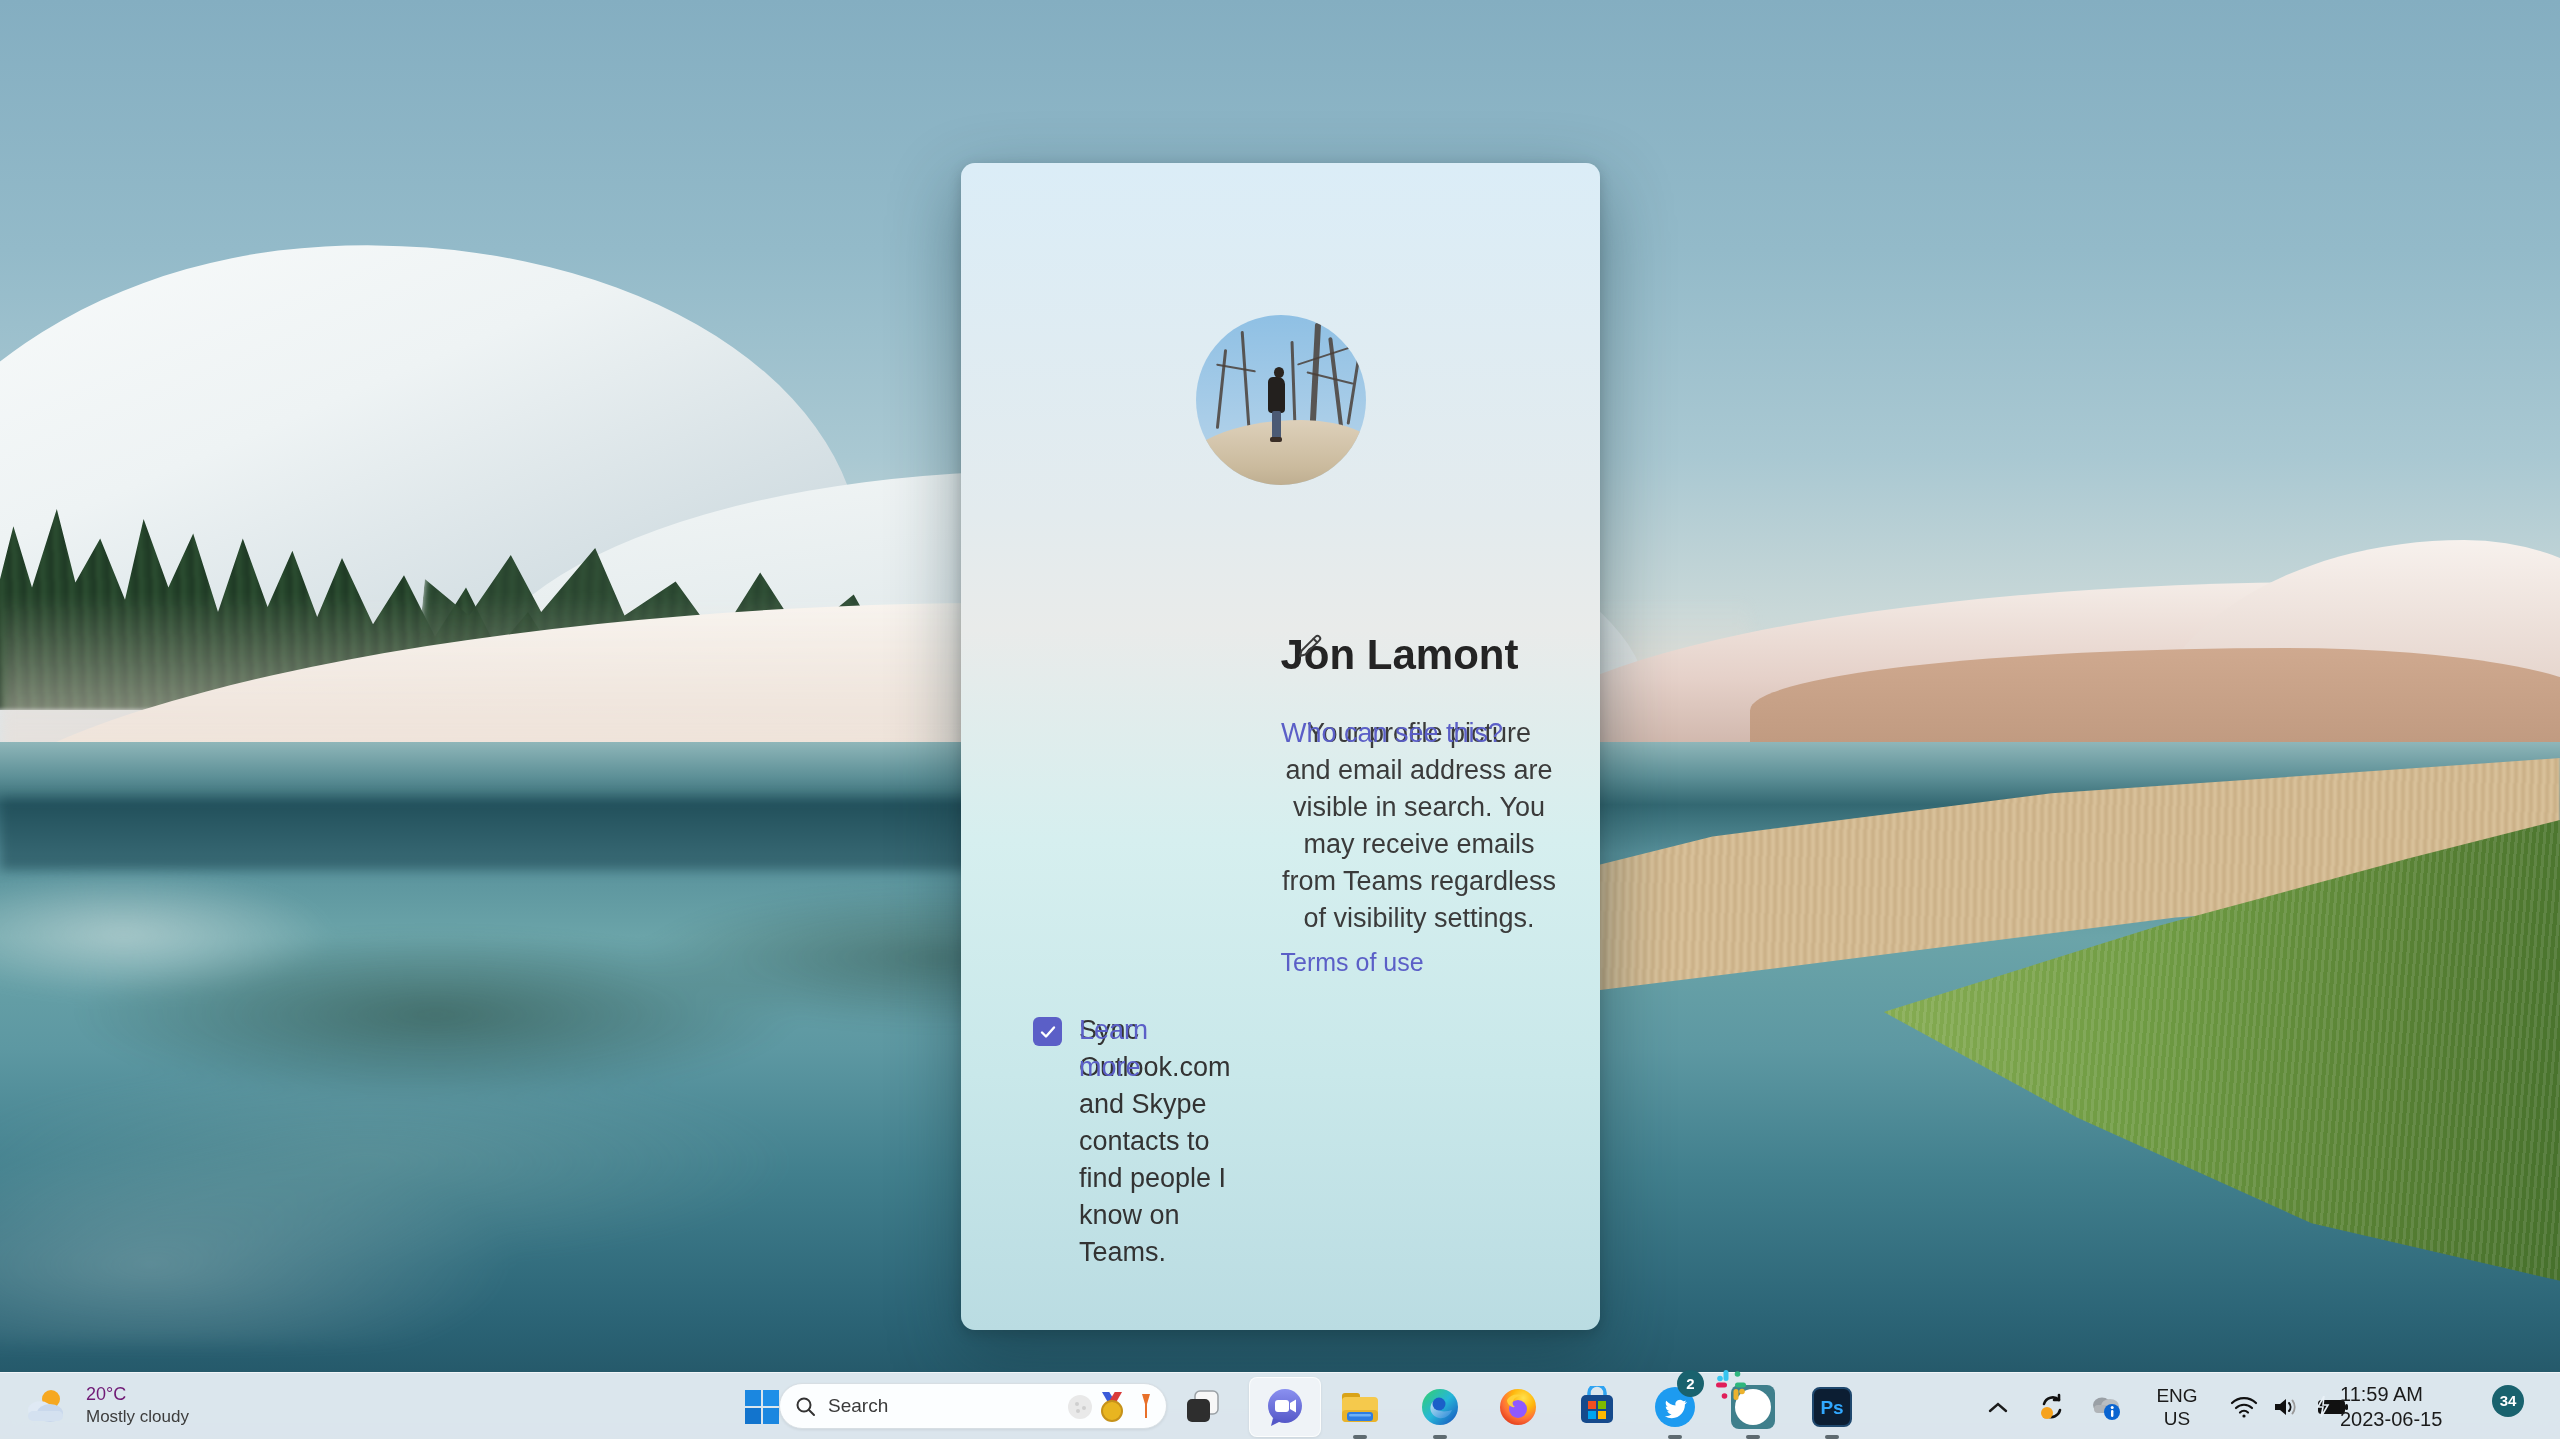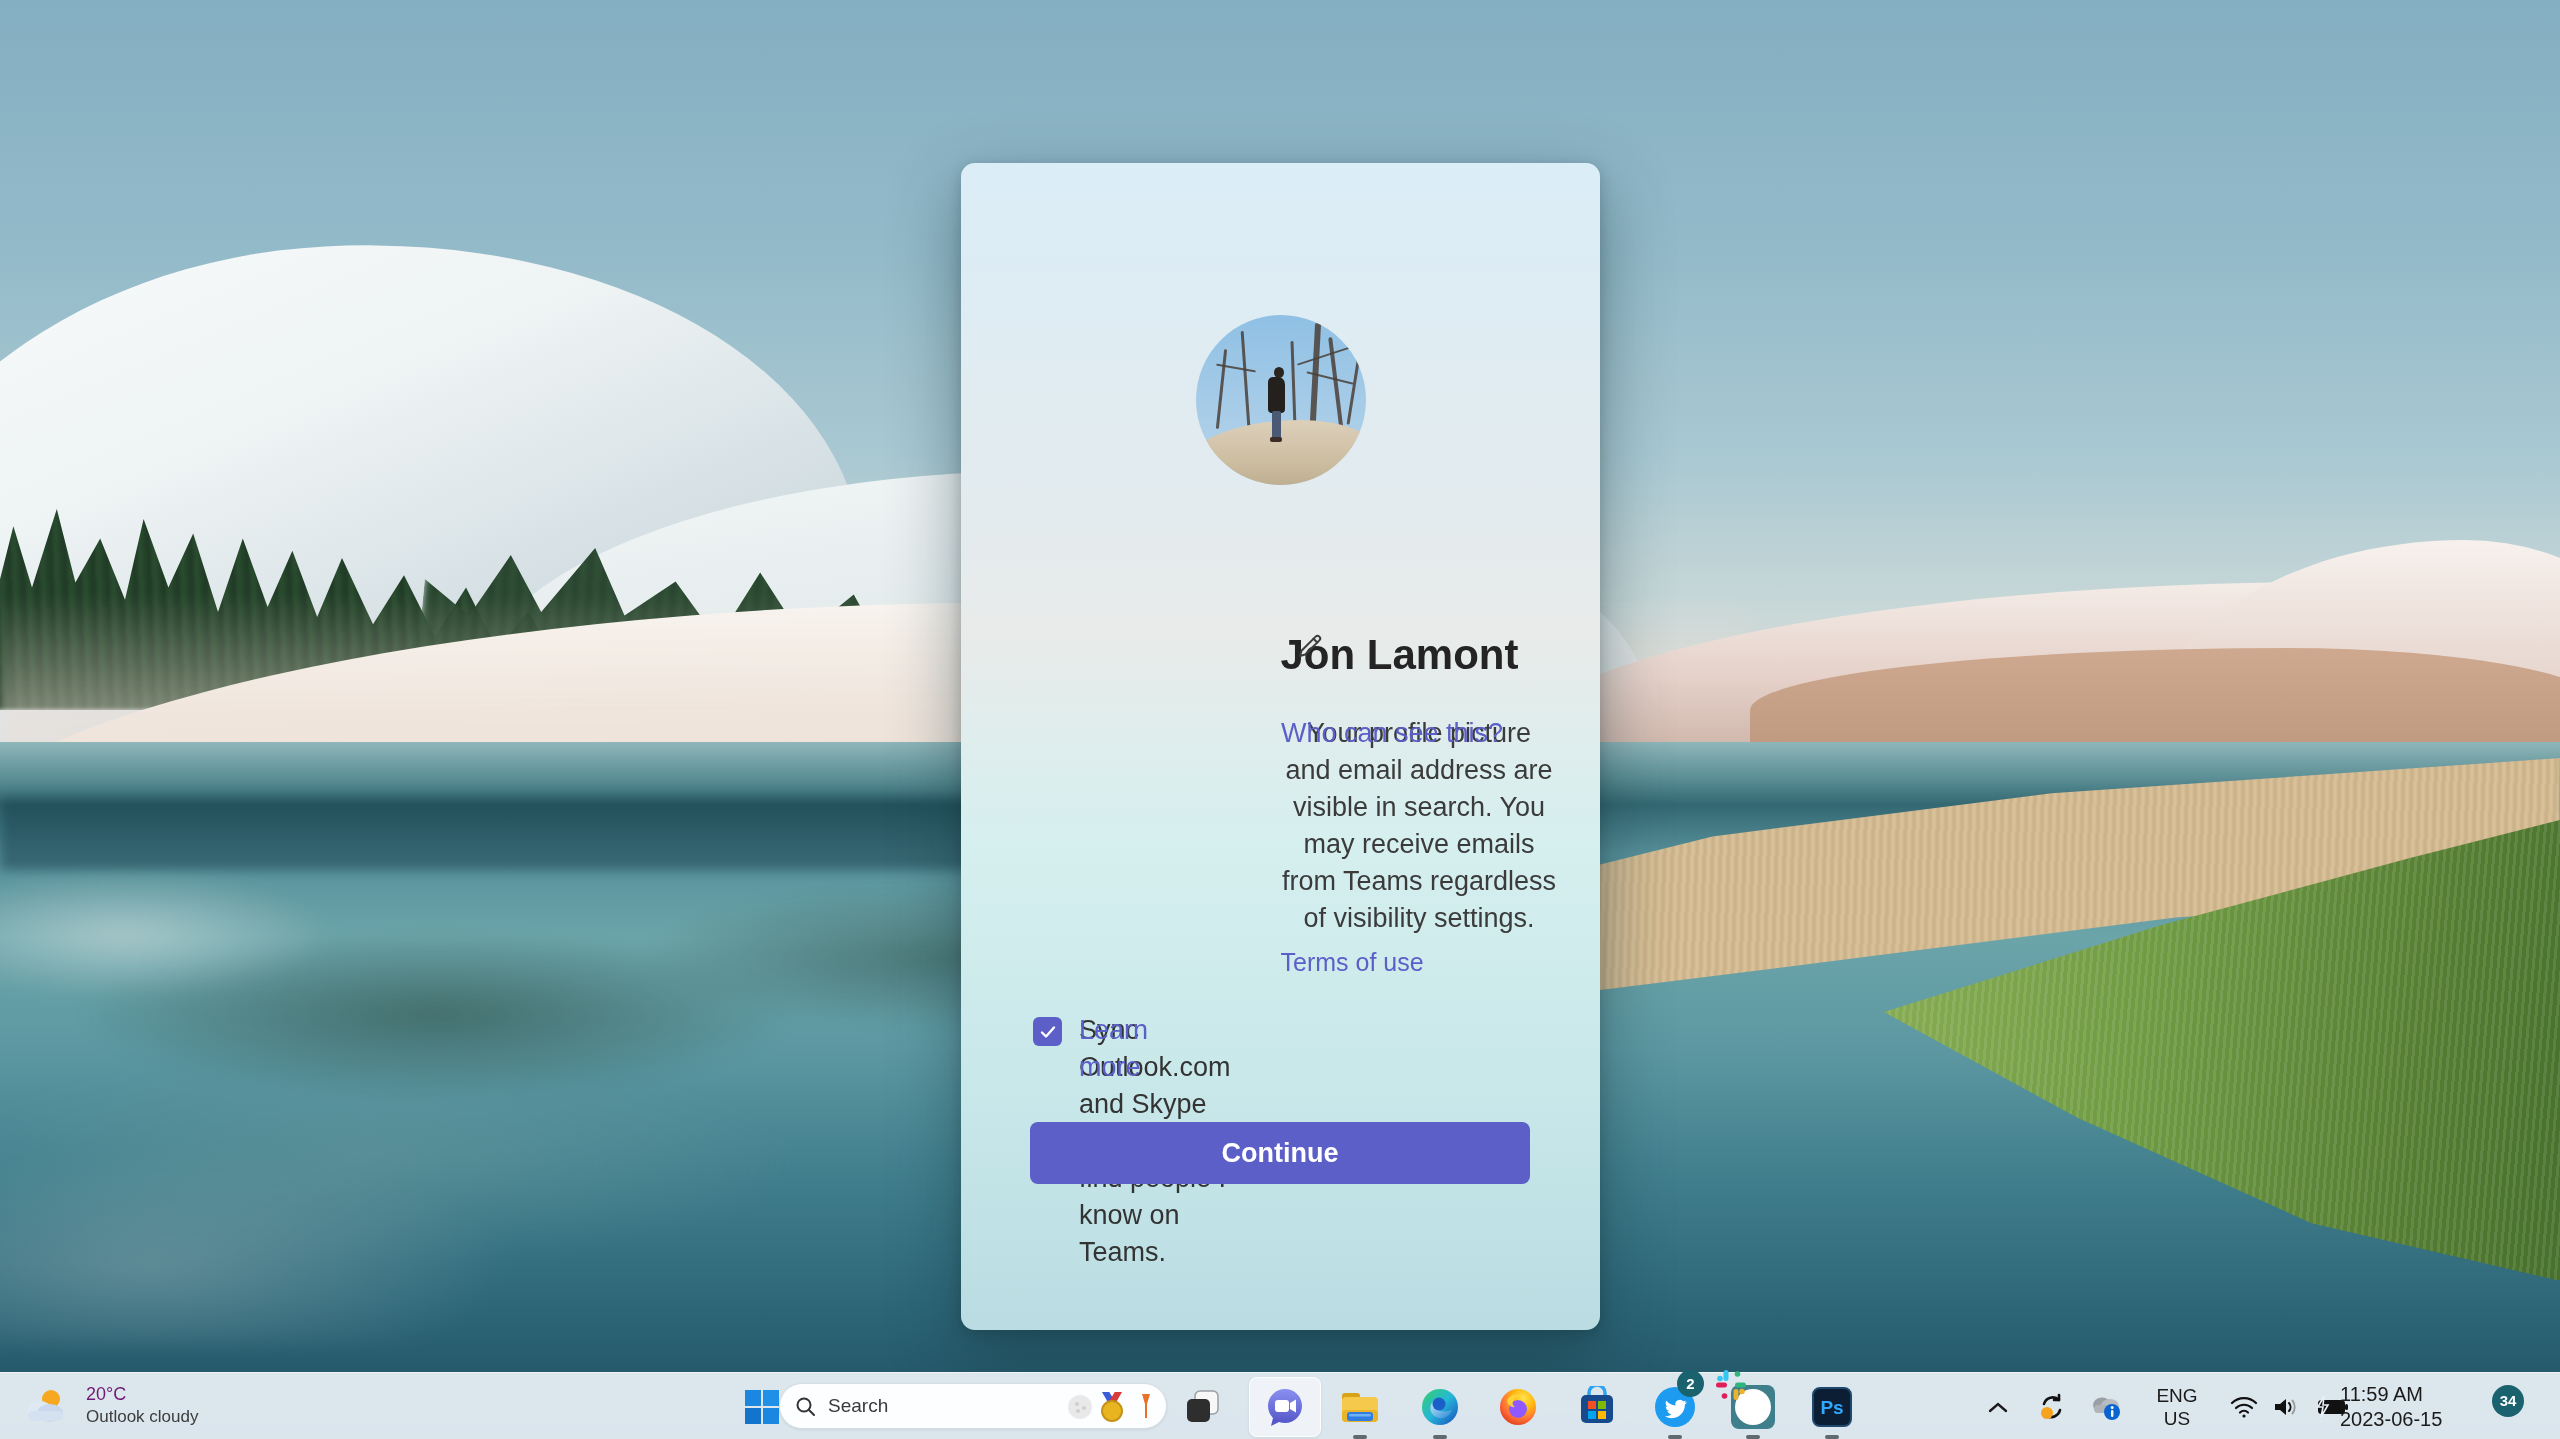--- a/index.html
+++ b/index.html
@@ -183,36 +183,35 @@
         <svg width="20" height="20" viewBox="0 0 20 20">
           <path d="M4 10.5l4 4 8-9" stroke="#fff" stroke-width="2.4" fill="none" stroke-linecap="round" stroke-linejoin="round"></path>
         </svg>
       </span>
       <span class="check-text">
           <span>Sync Outlook.com and Skype contacts to find people I know on Teams. </span>
           <span class="link">Learn more</span>
         </span>
     </div>
 
-    <div class="btn btn-continue">Continue</div>
   </div>
 
   <div class="taskbar">
 
     <div class="tb-weather">
       <span class="w-icon">
         <svg width="46" height="46" viewBox="0 0 46 46">
           <circle cx="29" cy="15" r="9" fill="#f6a821"></circle>
           <ellipse cx="18" cy="26" rx="12" ry="9" fill="#dfe9f4"></ellipse>
           <ellipse cx="28" cy="29" rx="13" ry="9" fill="#c9d8ec"></ellipse>
           <rect x="6" y="27" width="35" height="10" rx="5" fill="#d4e1f0"></rect>
         </svg>
       </span>
       <span class="w-temp">20°C</span>
-      <span class="w-cond">Outlook cloudy</span>
+      <span class="w-cond">Mostly cloudy</span>
     </div>
 
     <div class="tb-btn" style="left:734px">
       <span class="glyph">
         <svg width="34" height="34" viewBox="0 0 34 34">
           <rect x="0" y="0" width="16" height="16" fill="#1b87e0"></rect>
           <rect x="18" y="0" width="16" height="16" fill="#1f8fe8"></rect>
           <rect x="0" y="18" width="16" height="16" fill="#1274cd"></rect>
           <rect x="18" y="18" width="16" height="16" fill="#1b87e0"></rect>
         </svg>

